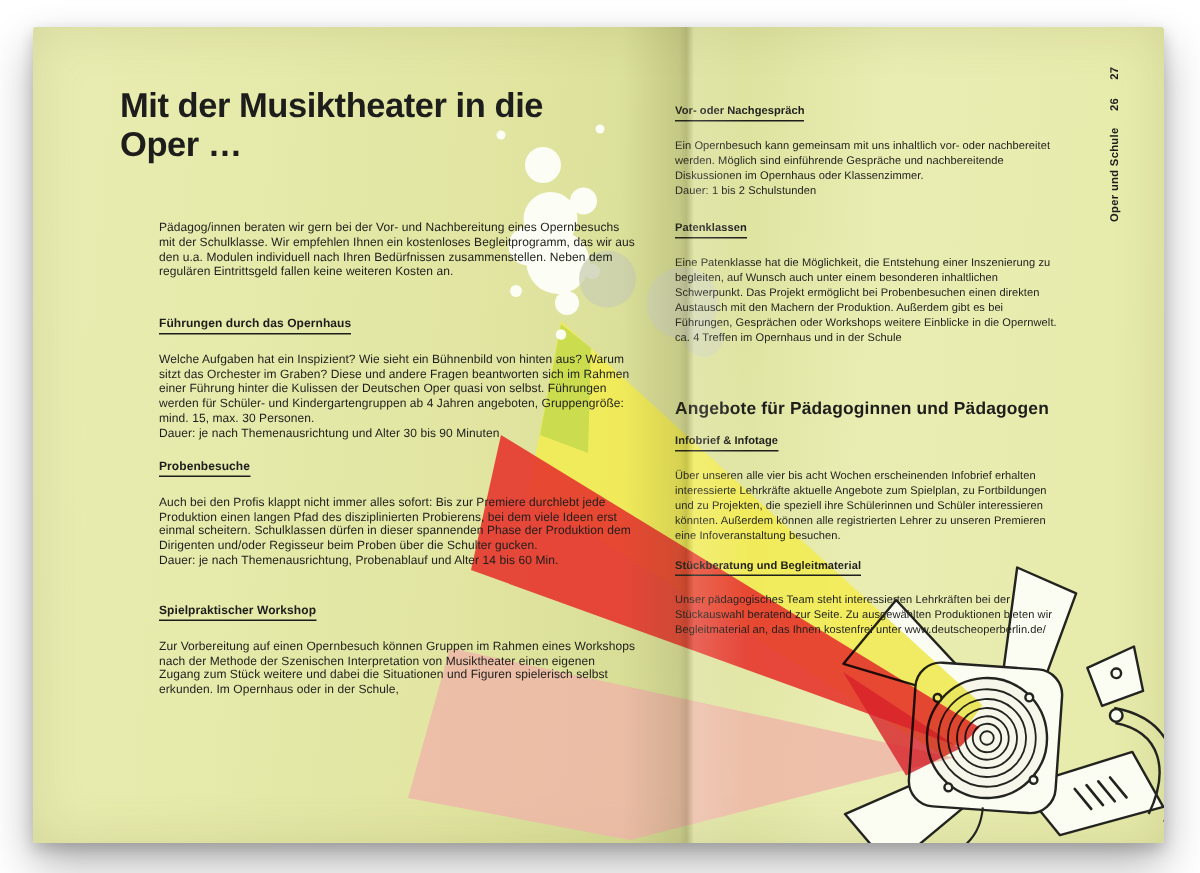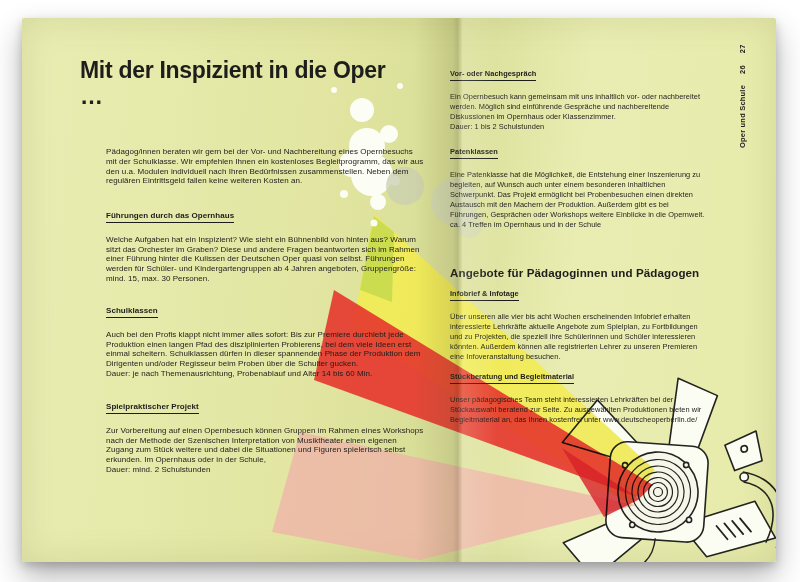--- a/index.html
+++ b/index.html
@@ -118,39 +118,39 @@
     <g>
       <circle cx="383" cy="168" r="19" fill="#c9cfb2" opacity="0.75"></circle>
       <circle cx="433" cy="184" r="24" fill="#d2d7ba" opacity="0.72"></circle>
       <circle cx="447" cy="207" r="13" fill="#d2d7ba" opacity="0.65"></circle>
     </g>
   </svg>
 
   <div class="textlayer">
 
     <div>
-      <h1 class="block title">Mit der Inspizient in die Oper …</h1>
+      <h1 class="block title">Mit der Musiktheater in die Oper …</h1>
 
       <p class="block body-l intro">Pädagog/innen beraten wir gern bei der Vor- und Nachbereitung eines Opernbesuchs mit der Schulklasse. Wir empfehlen Ihnen ein kostenloses Begleitprogramm, das wir aus den u.a. Modulen individuell nach Ihren Bedürfnissen zusammenstellen. Neben dem regulären Eintrittsgeld fallen keine weiteren Kosten an.</p>
 
       <div class="block sec body-l" style="top:193px">
         <span class="sec-head">Führungen durch das Opernhaus</span>
         <div class="sec-body">Welche Aufgaben hat ein Inspizient? Wie sieht ein Bühnenbild von hinten aus? Warum sitzt das Orchester im Graben? Diese und andere Fragen beantworten sich im Rahmen einer Führung hinter die Kulissen der Deutschen Oper quasi von selbst. Führungen werden für Schüler- und Kindergartengruppen ab 4 Jahren angeboten, Gruppengröße: mind. 15, max. 30 Personen.</div>
+        <div>Dauer: je nach Themenausrichtung und Alter 30 bis 90 Minuten</div>
       </div>
 
       <div class="block sec body-l" style="top:288px">
-        <span class="sec-head">Schulklassen</span>
+        <span class="sec-head">Probenbesuche</span>
         <div class="sec-body">Auch bei den Profis klappt nicht immer alles sofort: Bis zur Premiere durchlebt jede Produktion einen langen Pfad des disziplinierten Probierens, bei dem viele Ideen erst einmal scheitern. Schulklassen dürfen in dieser spannenden Phase der Produktion dem Dirigenten und/oder Regisseur beim Proben über die Schulter gucken.</div>
         <div>Dauer: je nach Themenausrichtung, Probenablauf und Alter 14 bis 60 Min.</div>
       </div>
 
       <div class="block sec body-l" style="top:384px">
-        <span class="sec-head">Spielpraktischer Projekt</span>
+        <span class="sec-head">Spielpraktischer Workshop</span>
         <div class="sec-body">Zur Vorbereitung auf einen Opernbesuch können Gruppen im Rahmen eines Workshops nach der Methode der Szenischen Interpretation von Musiktheater einen eigenen Zugang zum Stück weitere und dabei die Situationen und Figuren spielerisch selbst erkunden. Im Opernhaus oder in der Schule,</div>
-        <div>Dauer: mind. 2 Schulstunden</div>
       </div>
     </div>
 
     <div>
       <div class="block sec-r body-r" style="top:51px">
         <span class="sec-head">Vor- oder Nachgespräch</span>
         <div class="sec-body" style="margin-top:11px">Ein Opernbesuch kann gemeinsam mit uns inhaltlich vor- oder nachbereitet werden. Möglich sind einführende Gespräche und nachbereitende Diskussionen im Opernhaus oder Klassenzimmer.</div>
         <div>Dauer: 1 bis 2 Schulstunden</div>
       </div>
 

